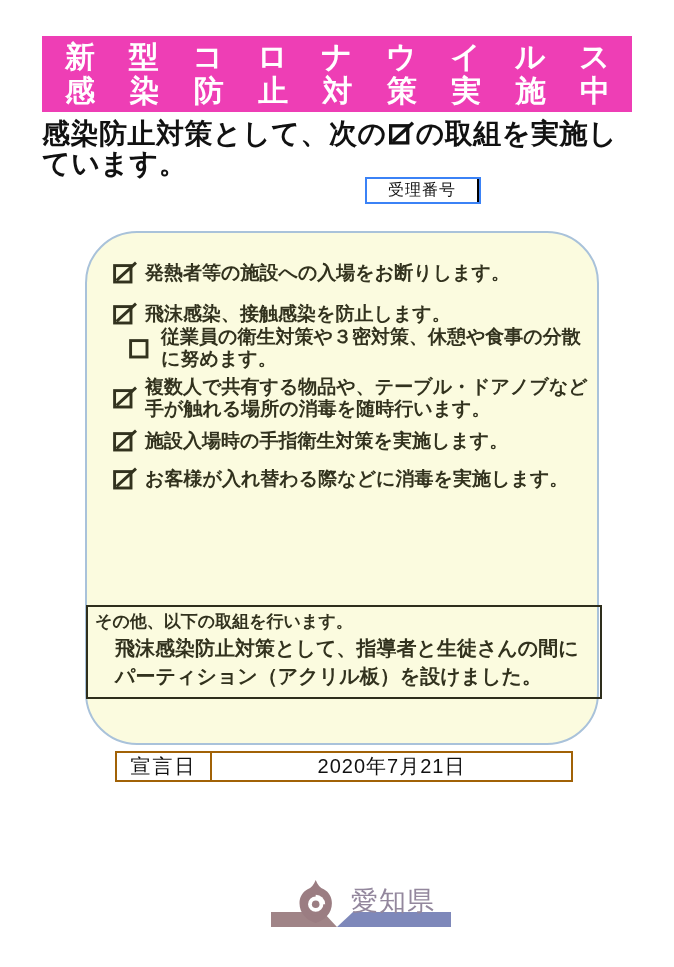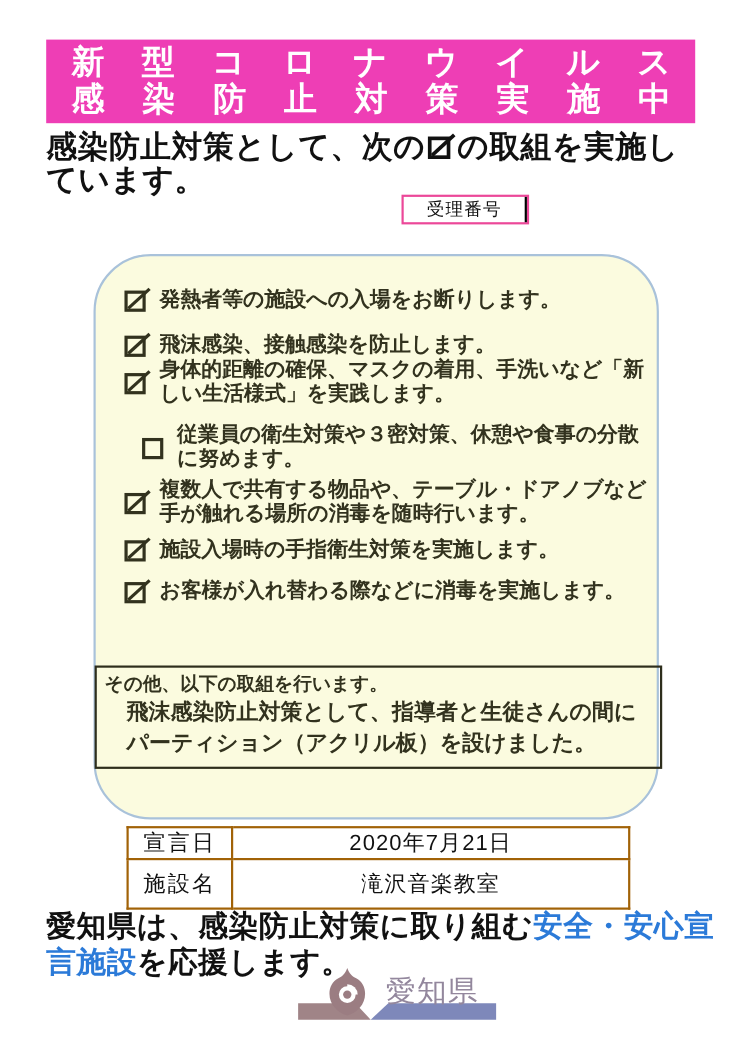--- a/index.html
+++ b/index.html
@@ -30,21 +30,21 @@
   .cb { overflow:visible; }
   .cb rect { fill:none; stroke:currentColor; }
   .cb line { stroke:currentColor; }
   .cb.unchecked .tick { display:none; }
   .heading .cb { width:25px; height:23px; vertical-align:-2px; margin:0 2px; color:#111; }
   .heading .cb rect, .heading .cb line { stroke-width:3.2; }
 
   
   .receipt {
     position:absolute; left:365px; top:177px; height:27px;
-    display:flex; border:2px solid #ec4899; background:#fff;
+    display:flex; border:2px solid #3b82f6; background:#fff;
   }
   .receipt .cell {
     display:flex; align-items:center; justify-content:center;
     font-size:16px; color:#111; height:100%;
   }
   .receipt .label { width:112px; border-right:2px solid #000; letter-spacing:1px; }
   .receipt .value { width:114px; letter-spacing:0.5px; }
 
   
   .ybox {
@@ -155,27 +155,20 @@
 
 
       <div class="item mb3">
         <svg class="cb" viewBox="0 0 24 22">
             <rect x="1.6" y="3.6" width="16.4" height="16.4"></rect>
             <line class="tick" x1="3.6" y1="18.4" x2="23" y2="0.6"></line>
           </svg>
         <div class="txt">飛沫感染、接触感染を防止します。</div>
       </div>
 
-      <div class="item mb4">
-        <svg class="cb" viewBox="0 0 24 22">
-            <rect x="1.6" y="3.6" width="16.4" height="16.4"></rect>
-            <line class="tick" x1="3.6" y1="18.4" x2="23" y2="0.6"></line>
-          </svg>
-        <div class="txt">身体的距離の確保、マスクの着用、手洗いなど「新しい生活様式」を実践します。</div>
-      </div>
 
       <div class="item mb5">
         <svg class="cb unchecked" viewBox="0 0 24 22">
             <rect x="1.6" y="3.6" width="16.4" height="16.4"></rect>
             <line class="tick" x1="3.6" y1="18.4" x2="23" y2="0.6"></line>
           </svg>
         <div class="txt">従業員の衛生対策や３密対策、休憩や食事の分散に努めます。</div>
       </div>
 
       <div class="item mb6">
@@ -208,30 +201,23 @@
       <div class="other-detail">飛沫感染防止対策として、指導者と生徒さんの間にパーティション（アクリル板）を設けました。</div>
     </div>
   </div>
 
   <table class="decl">
     <tbody>
         <tr class="r1">
       <td class="lab">宣言日</td>
       <td class="val">2020年7月21日</td>
     </tr>
-    <tr class="r2">
-      <td class="lab">施設名</td>
-      <td class="val">滝沢音楽教室</td>
-    </tr>
   </tbody>
     </table>
 
-  <div class="footer-note">
-    <span>愛知県は、感染防止対策に取り組む</span><span class="hl">安全・安心宣言施設</span><span>を応援します。</span>
-  </div>
 
   <div class="logo">
     <svg width="190" height="50" viewBox="0 0 190 50">
 
       <polygon points="6,34 58,34 72,49 6,49" fill="#a08487"></polygon>
       <polygon points="88,34 186,34 186,49 72,49" fill="#7e88ba"></polygon>
 
       <g transform="translate(30,1) scale(0.9)">
         <path d="M23,1 C25,6.5 28,9.5 32,11.5 C38,14.8 41,20.5 41,27 C41,38 33,46 23,49 C13,46 5,38 5,27 C5,20.5 8,14.8 14,11.5 C18,9.5 21,6.5 23,1 Z" fill="#9b7d82"></path>
         <circle cx="23" cy="28" r="10.5" fill="#ffffff"></circle>

